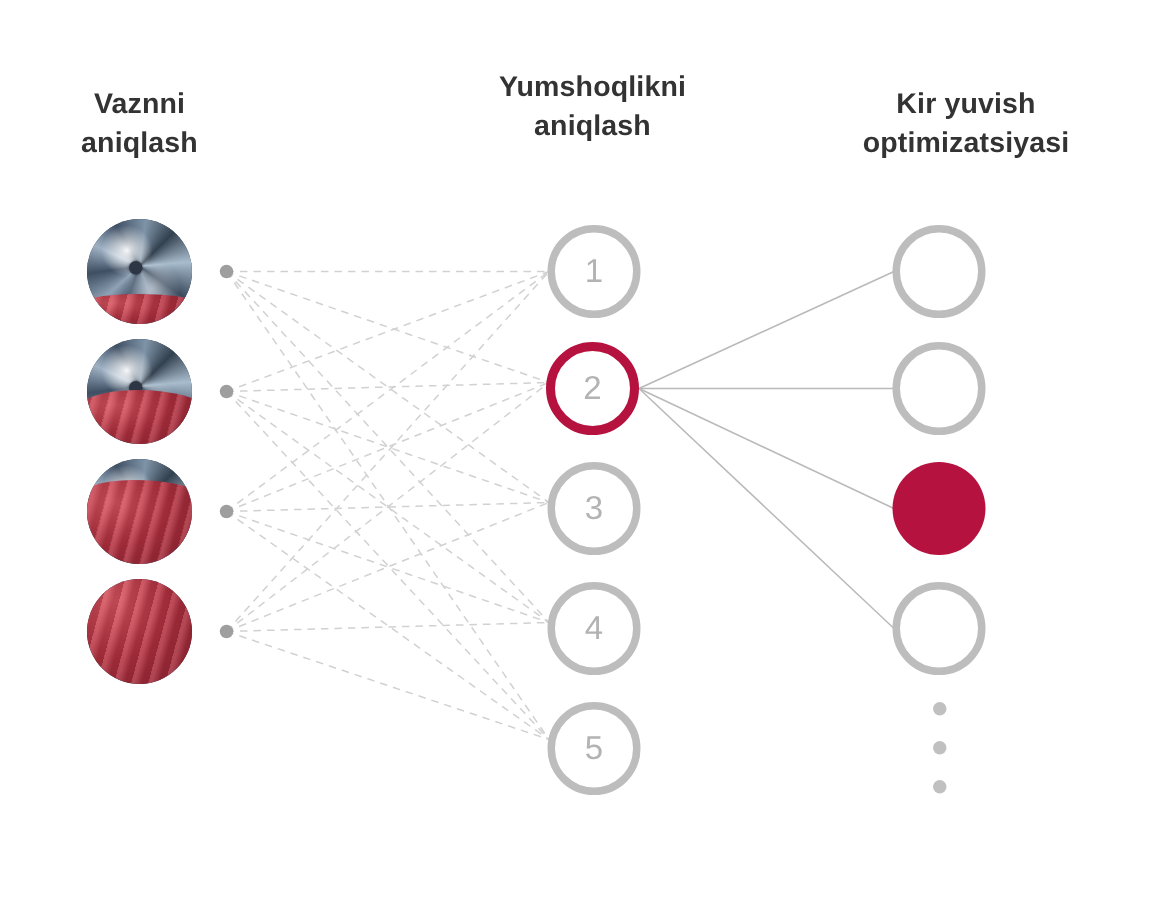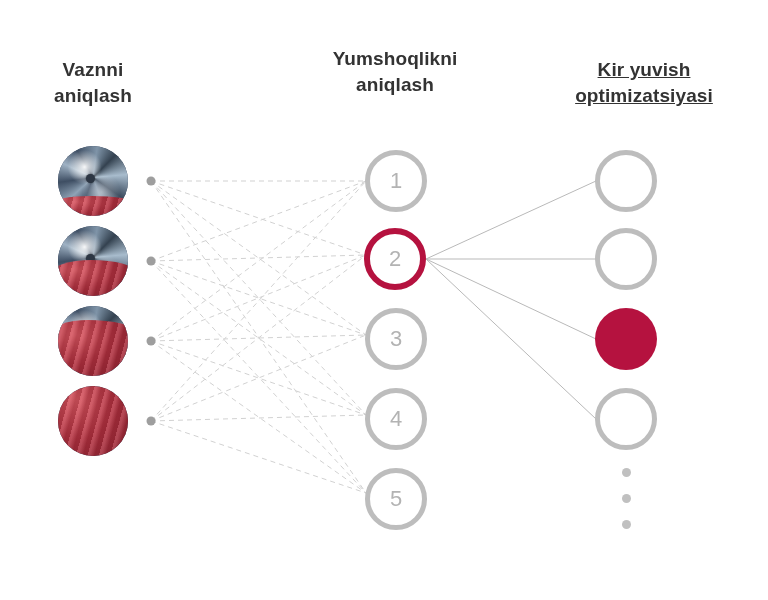--- a/index.html
+++ b/index.html
@@ -28,21 +28,21 @@
     text-align: center;
     font-size: 19px;
     line-height: 26px;
     font-weight: bold;
     color: #333333;
     letter-spacing: 0.1px;
     white-space: pre-line;
   }
   #title-input   { left: 8px;   top: 57px; width: 170px; }
   #title-hidden  { left: 300px; top: 46px; width: 190px; }
-  #title-output  { left: 520px; top: 57px; width: 248px; text-decoration: underline; }
+  #title-output  { left: 520px; top: 57px; width: 248px; }
 
   
   #edges {
     position: absolute;
     left: 0; top: 0;
     width: 768px; height: 600px;
     pointer-events: none;
   }
 
   

